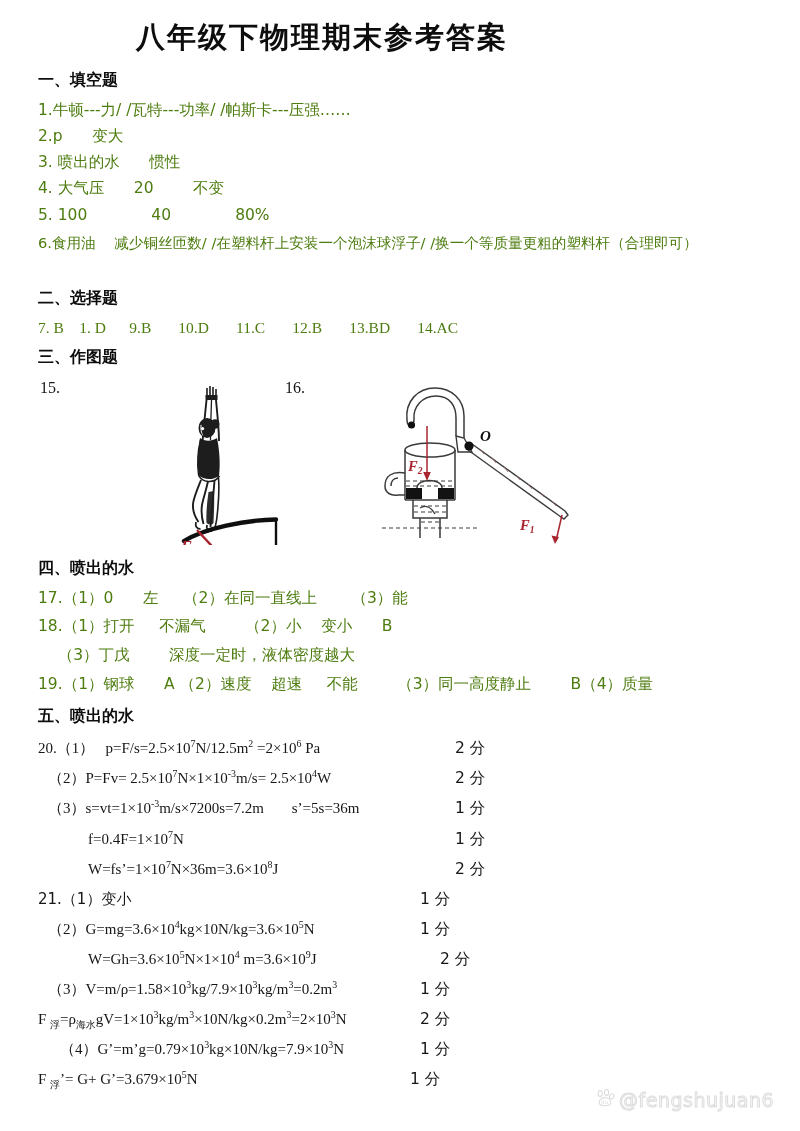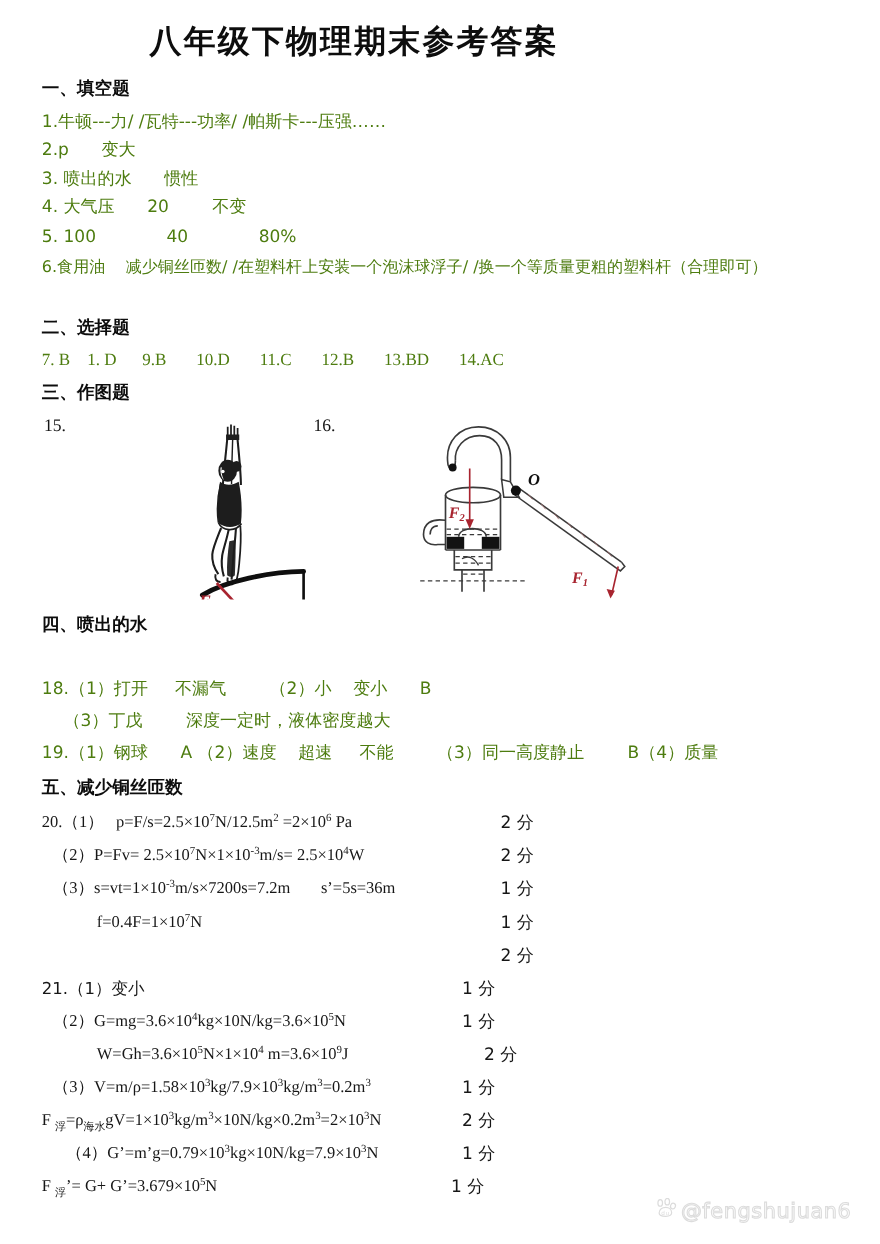--- a/index.html
+++ b/index.html
@@ -241,38 +241,40 @@
 
       <g>
         <line x1="182" y1="137" x2="176" y2="163" stroke="#a8242f" stroke-width="1.5"></line>
         <polygon points="175,166 171.5,157.5 179,159" fill="#a8242f"></polygon>
       </g>
       <text x="140" y="152" font-family="Liberation Serif, serif" font-size="14.5" font-style="italic" font-weight="bold" fill="#a8242f">F<tspan font-size="9.5" dy="3">1</tspan></text>
     </svg>
   </div>
 
   <div class="sec-head" style="left:38px; top:558px;">四、喷出的水</div>
+  <div class="line cjk" style="left:38px; top:588px;">17.（1）0      左     （2）在同一直线上       （3）能</div>
   <div class="line cjk" style="left:38px; top:616px;">18.（1）打开     不漏气        （2）小    变小      B</div>
   <div class="line cjk" style="left:38px; top:645px;">    （3）丁戊        深度一定时，液体密度越大</div>
   <div class="line cjk" style="left:38px; top:674px;">19.（1）钢球      A （2）速度    超速     不能        （3）同一高度静止        B（4）质量</div>
 
-  <div class="sec-head" style="left:38px; top:706px;">五、减少铜丝匝数</div>
+  <div class="sec-head" style="left:38px; top:706px;">五、喷出的水</div>
 
   <div class="formula" style="left:38px; top:738px;">20.（1）   p=F/s=2.5×10<sup>7</sup>N/12.5m<sup>2</sup> =2×10<sup>6</sup> Pa</div>
   <div class="pts cjk" style="left:455px; top:738px;">2 分</div>
 
   <div class="formula" style="left:48px; top:768px;">（2）P=Fv= 2.5×10<sup>7</sup>N×1×10<sup>-3</sup>m/s= 2.5×10<sup>4</sup>W</div>
   <div class="pts cjk" style="left:455px; top:768px;">2 分</div>
 
   <div class="formula" style="left:48px; top:798px;">（3）s=vt=1×10<sup>-3</sup>m/s×7200s=7.2m	 s’=5s=36m</div>
   <div class="pts cjk" style="left:455px; top:798px;">1 分</div>
 
   <div class="formula" style="left:88px; top:829px;">f=0.4F=1×10<sup>7</sup>N</div>
   <div class="pts cjk" style="left:455px; top:829px;">1 分</div>
 
+  <div class="formula" style="left:88px; top:859px;">W=fs’=1×10<sup>7</sup>N×36m=3.6×10<sup>8</sup>J</div>
   <div class="pts cjk" style="left:455px; top:859px;">2 分</div>
 
   <div class="formula cjk" style="left:38px; top:889px;">21.（1）变小</div>
   <div class="pts cjk" style="left:420px; top:889px;">1 分</div>
 
   <div class="formula" style="left:48px; top:919px;">（2）G=mg=3.6×10<sup>4</sup>kg×10N/kg=3.6×10<sup>5</sup>N</div>
   <div class="pts cjk" style="left:420px; top:919px;">1 分</div>
 
   <div class="formula" style="left:88px; top:949px;">W=Gh=3.6×10<sup>5</sup>N×1×10<sup>4</sup> m=3.6×10<sup>9</sup>J</div>
   <div class="pts cjk" style="left:440px; top:949px;">2 分</div>

